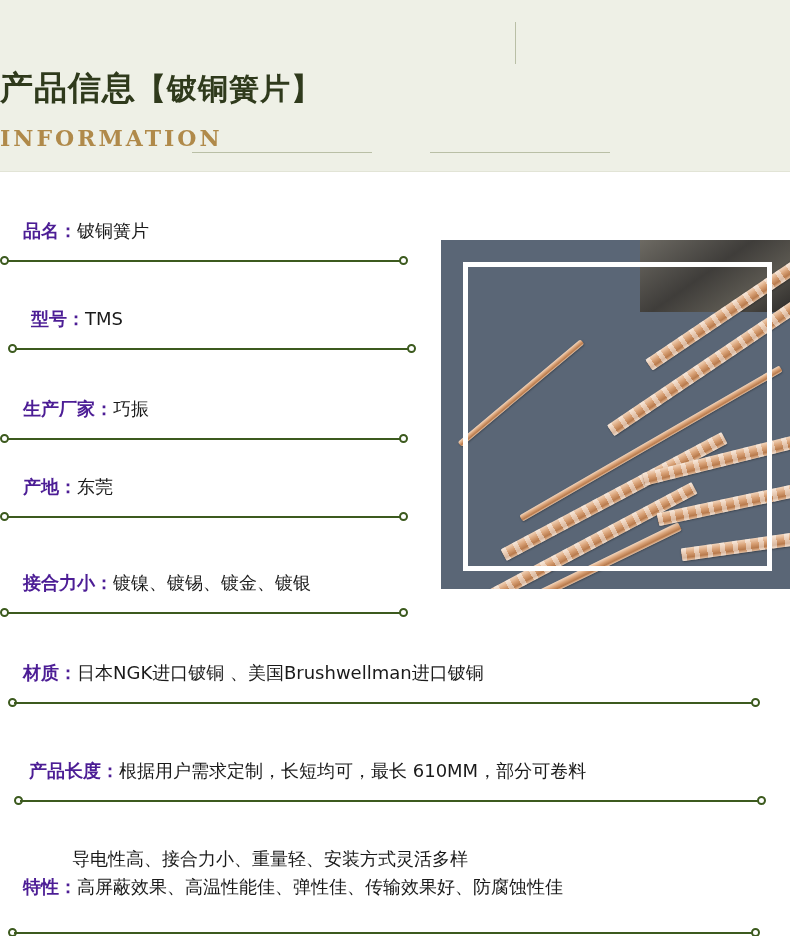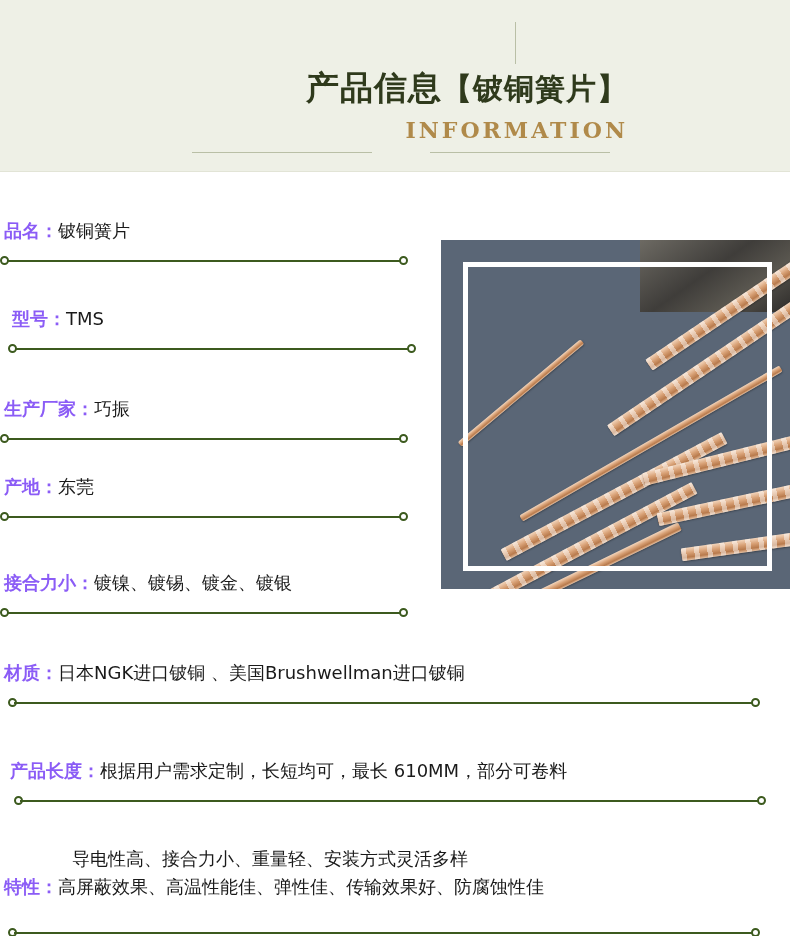--- a/index.html
+++ b/index.html
@@ -34,35 +34,35 @@
     top: 22px;
     width: 1px;
     height: 42px;
     background: #b9bfa6;
   }
   .header-title-wrap {
     position: absolute;
     left: 0;
     top: 66px;
     width: 628px;
-    text-align: right;
+    text-align: left;
   }
   .title-main {
     font-family: "DejaVu Serif", serif;
     font-weight: bold;
     font-size: 33px;
     color: #2f3a1c;
     letter-spacing: 1px;
     display: inline-block;
   }
   .title-main .brackets {
     font-size: 30px;
   }
   .title-sub {
-    margin-top: 6px;
+    margin-top: 14px;
     font-family: "DejaVu Serif", serif;
     font-size: 22px;
     letter-spacing: 3px;
     color: #b08a4a;
     font-weight: bold;
   }
   .header-underline {
     position: absolute;
     left: 192px;
     top: 152px;
@@ -98,21 +98,22 @@
   }
   .row-text {
     font-family: "DejaVu Sans", sans-serif;
     font-size: 18px;
     color: #1a1a1a;
     line-height: 28px;
     padding-left: 4px;
   }
   .row-label {
     font-weight: bold;
-    color: #8b5cf6;
+    color: #4c1d95;
+    margin-left: 19px;
   }
   .row-value {
     color: #1a1a1a;
   }
 
   
   .divider {
     position: relative;
     height: 12px;
     margin-top: 10px;

